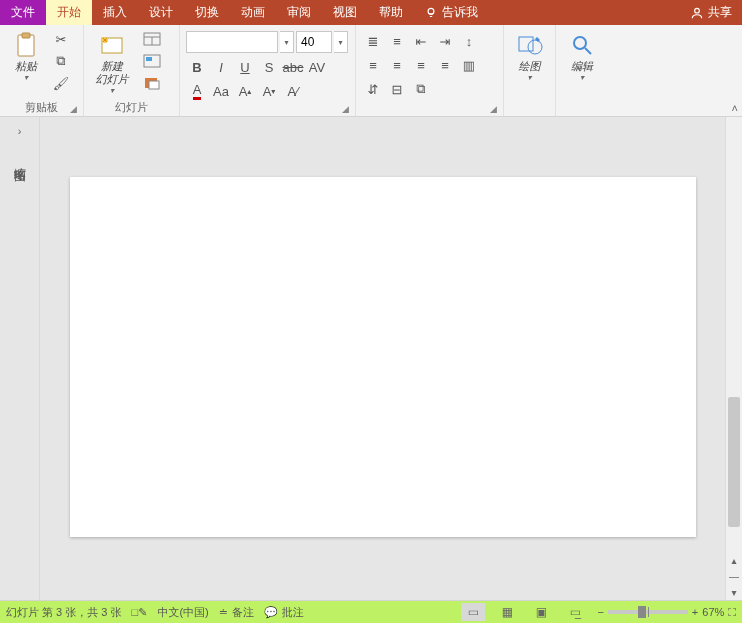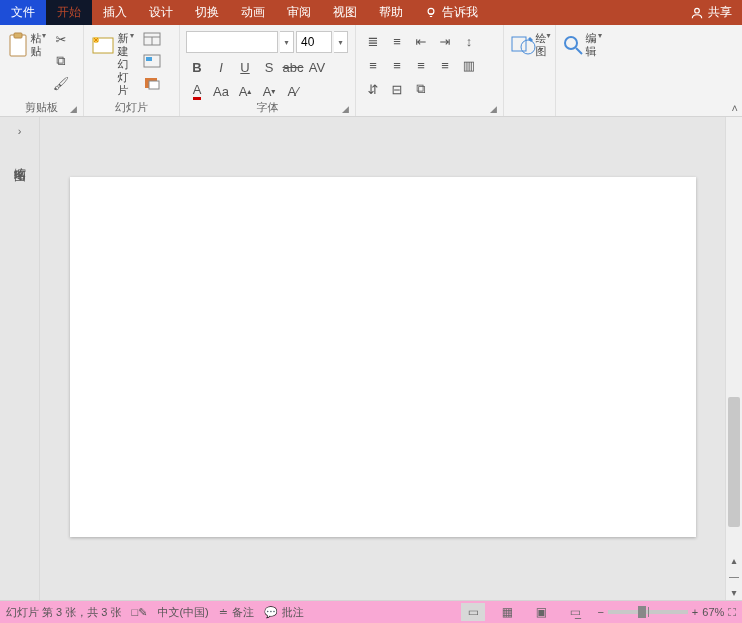--- a/index.html
+++ b/index.html
@@ -1,34 +1,34 @@
 <!DOCTYPE html>
 <html><head>
 <meta charset="utf-8">
 <style>
 * { margin: 0; padding: 0; box-sizing: border-box; font-family: "Microsoft YaHei", "Segoe UI", sans-serif; }
 body { width: 742px; height: 623px; background: #e6e6e6; overflow: hidden; font-size: 12px; color: #444; position: relative; }
 
 
 .menubar { height: 25px; background: #b7472a; display: flex; align-items: stretch; color: #fff; }
 .menubar .tab { padding: 0 11px; display: flex; align-items: center; cursor: pointer; font-size: 12px; }
-.menubar .tab.file { background: #1d4ed8; }
-.menubar .tab.active { background: #0f172a; color: #b7472a; }
+.menubar .tab.file { background: #a21caf; }
+.menubar .tab.active { background: #fef9c3; color: #b7472a; }
 .menubar .spacer { flex: 1; }
 .menubar .tell { display: flex; align-items: center; gap: 4px; padding: 0 10px; }
 .menubar .share { display: flex; align-items: center; gap: 4px; padding: 0 10px; }
 
 
 .ribbon { height: 92px; background: #f3f3f3; border-bottom: 1px solid #d4d4d4; display: flex; position: relative; }
 .group { border-right: 1px solid #e0e0e0; display: flex; flex-direction: column; position: relative; padding-bottom:16px; }
 .group-label { position: absolute; bottom: 1px; left: 0; right: 0; text-align: center; font-size: 11px; color: #666; height:15px; }
 .group-launcher { position: absolute; bottom: 2px; right: 3px; width: 10px; height: 10px; font-size: 9px; color: #888; }
 .group-body { flex:1; display:flex; align-items:flex-start; padding: 4px 6px 0 6px; gap:4px; }
 
-.bigbtn { display:flex; flex-direction:row; justify-content:flex-start; width: 40px; cursor:pointer; padding-top:2px; }
+.bigbtn { display:flex; flex-direction:column; align-items:center; justify-content:flex-start; width: 40px; cursor:pointer; padding-top:2px;font-style:italic; }
 .bigbtn .ic { width:28px; height:28px; display:flex; align-items:center; justify-content:center; }
 .bigbtn .lbl { font-size:11px; text-align:center; line-height:13px; margin-top:1px; color:#444; }
 .bigbtn .dd { font-size:8px; color:#666; }
 
 .col { display:flex; flex-direction:column; gap:2px; }
 .smbtn { width:22px; height:20px; display:flex; align-items:center; justify-content:center; cursor:pointer; font-size:13px; color:#555; }
 .sm2 { width:28px; }
 
 .font-row { display:flex; gap:2px; align-items:center; }
 .fontname { width:92px; height:22px; border:1px solid #c8c8c8; background:#fff; font-size:12px; padding:0 4px; }
@@ -42,21 +42,21 @@
 .outline { width:40px; background:#e6e6e6; border-right:1px solid #d9d9d9; display:flex; flex-direction:column; align-items:center; padding-top:8px; gap:20px; }
 .outline .chev { font-size:11px; color:#666; cursor:pointer; }
 .outline .vtext { writing-mode: vertical-rl; font-size:12px; color:#555; letter-spacing:2px; }
 .canvas-area { flex:1; position:relative; overflow:hidden; }
 .slide { position:absolute; background:#fff; box-shadow: 0 1px 3px rgba(0,0,0,0.25); left:30px; top:60px; width:626px; height:360px; }
 .vscroll { position:absolute; right:0; top:0; bottom:0; width:17px; background:#f0f0f0; border-left:1px solid #dcdcdc; }
 .vscroll .thumb { position:absolute; right:2px; left:2px; background:#c8c8c8; border-radius:2px; top:280px; height:130px; }
 .vscroll .nav { position:absolute; right:0; left:0; height:16px; display:flex; align-items:center; justify-content:center; font-size:10px; color:#666; }
 
 
-.statusbar { position:absolute; bottom:0; left:0; right:0; height:23px; background:#f9a8d4; border-top:1px solid #d4d4d4; display:flex; align-items:center; padding:0 6px; gap:10px; font-size:11px; color:#555; }
+.statusbar { position:absolute; bottom:0; left:0; right:0; height:23px; background:#bef264; border-top:1px solid #d4d4d4; display:flex; align-items:center; padding:0 6px; gap:10px; font-size:11px; color:#555; }
 .statusbar .seg { display:flex; align-items:center; gap:4px; cursor:pointer; }
 .statusbar .spacer { flex:1; }
 .viewbtn { width:24px; height:18px; display:flex; align-items:center; justify-content:center; cursor:pointer; font-size:12px; color:#666; }
 .viewbtn.active { background:#d8d8d8; }
 .zoom { display:flex; align-items:center; gap:4px; }
 .zoom .track { width:80px; height:4px; background:#c8c8c8; position:relative; }
 .zoom .track .tick { position:absolute; top:-3px; left:50%; width:1px; height:10px; background:#888; }
 .zoom .track .handle { position:absolute; top:-4px; left:38%; width:8px; height:12px; background:#888; }
 
 svg { display:block; }
@@ -191,21 +191,20 @@
             <span style="border-bottom:3px solid #c00">A</span>
           </div>
         <div class="smbtn">Aa</div>
         <div class="smbtn">A<sup style="font-size:8px">▴</sup></div>
         <div class="smbtn">A<sup style="font-size:8px">▾</sup></div>
         <div class="smbtn">
             <span>A⁄</span>
           </div>
       </div>
     </div>
-    <div class="group-label">字体</div>
     <div class="group-launcher">◢</div>
   </div>
 
   <div class="group" style="width:148px">
     <div class="group-body" style="flex-direction:column; gap:4px; padding-top:6px">
       <div class="font-row">
         <div class="smbtn">
             <span>≣</span>
           </div>
         <div class="smbtn">

